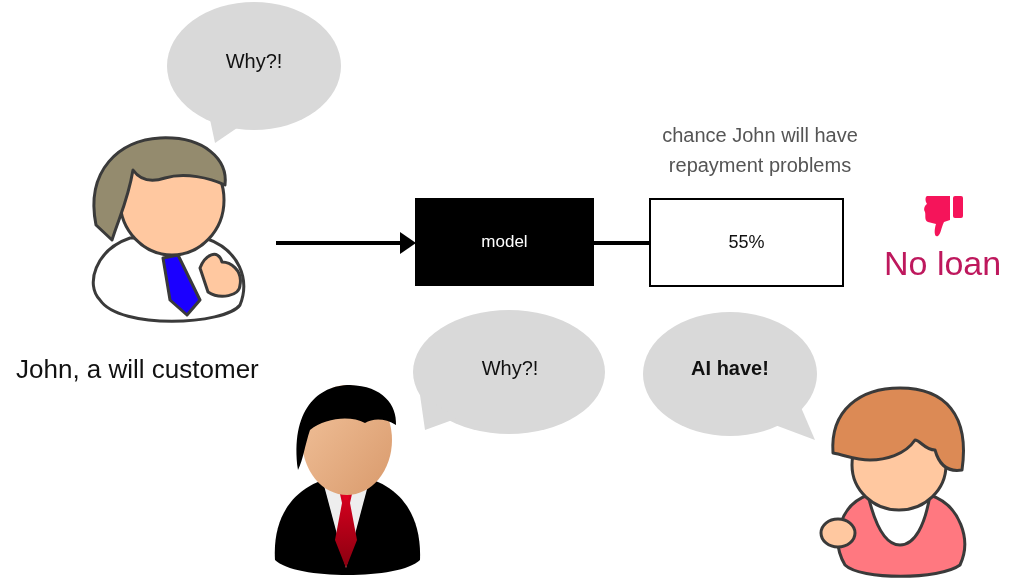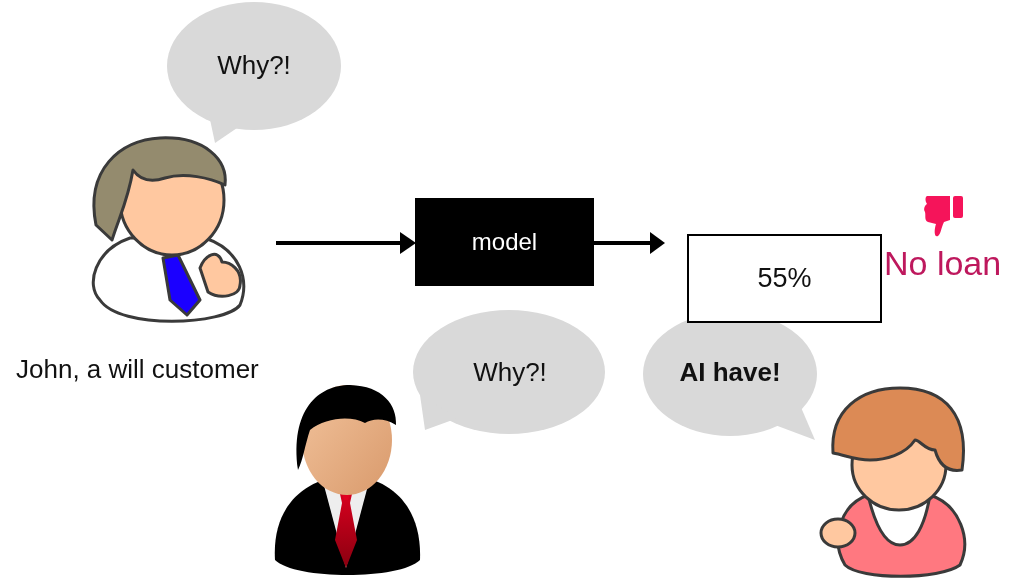--- a/index.html
+++ b/index.html
@@ -1,23 +1,23 @@
 <!DOCTYPE html>
 <html><head>
 <meta charset="utf-8">
 <style>
   html, body { margin:0; padding:0; background:#ffffff; }
   body { width:1021px; height:586px; position:relative; overflow:hidden;
          font-family:"Liberation Sans", "DejaVu Sans", sans-serif; }
   .abs { position:absolute; }
-  .bubble-text { position:absolute; font-size:26px; color:#111; text-align:center; white-space:nowrap; }
+  .bubble-text { position:absolute; font-size:20px; color:#111; text-align:center; white-space:nowrap; }
   .model-box { left:415px; top:198px; width:179px; height:88px; background:#000; color:#fff;
-               display:flex; align-items:center; justify-content:center; font-size:24px; }
-  .result-box { left:687px; top:198px; width:191px; height:85px; border:2.5px solid #000; background:#fff;
-                display:flex; align-items:center; justify-content:center; font-size:27px; color:#111;margin-top:36px; }
+               display:flex; align-items:center; justify-content:center; font-size:17px; }
+  .result-box { left:649px; top:198px; width:191px; height:85px; border:2.5px solid #000; background:#fff;
+                display:flex; align-items:center; justify-content:center; font-size:18px; color:#111; }
   .caption { left:615px; top:120px; width:290px; text-align:center; font-size:20px; line-height:30px; color:#555; }
   .decision { left:884px; top:244px; font-size:34px; color:#be185d; white-space:nowrap; }
   .person-label { left:16px; top:354px; font-size:26px; color:#111; white-space:nowrap; }
 </style>
 </head>
 <body>
 
 <svg class="abs" style="left:0;top:0" width="1021" height="586" viewBox="0 0 1021 586">
   <defs>
     <linearGradient id="bankerSkin" x1="0" y1="0" x2="1" y2="1">
@@ -86,20 +86,22 @@
   </g>
 </svg>
 
 <div class="bubble-text" style="left:204px;top:50px;width:100px;">Why?!</div>
 
 <div class="abs model-box">
   <span>model</span>
 </div>
 
 <div class="abs caption">
+  <div>chance John will have</div>
+  <div>repayment problems</div>
 </div>
 
 <div class="abs result-box">
   <span>55%</span>
 </div>
 
 <div class="abs decision">No loan</div>
 
 <div class="abs person-label">John, a will customer</div>
 

